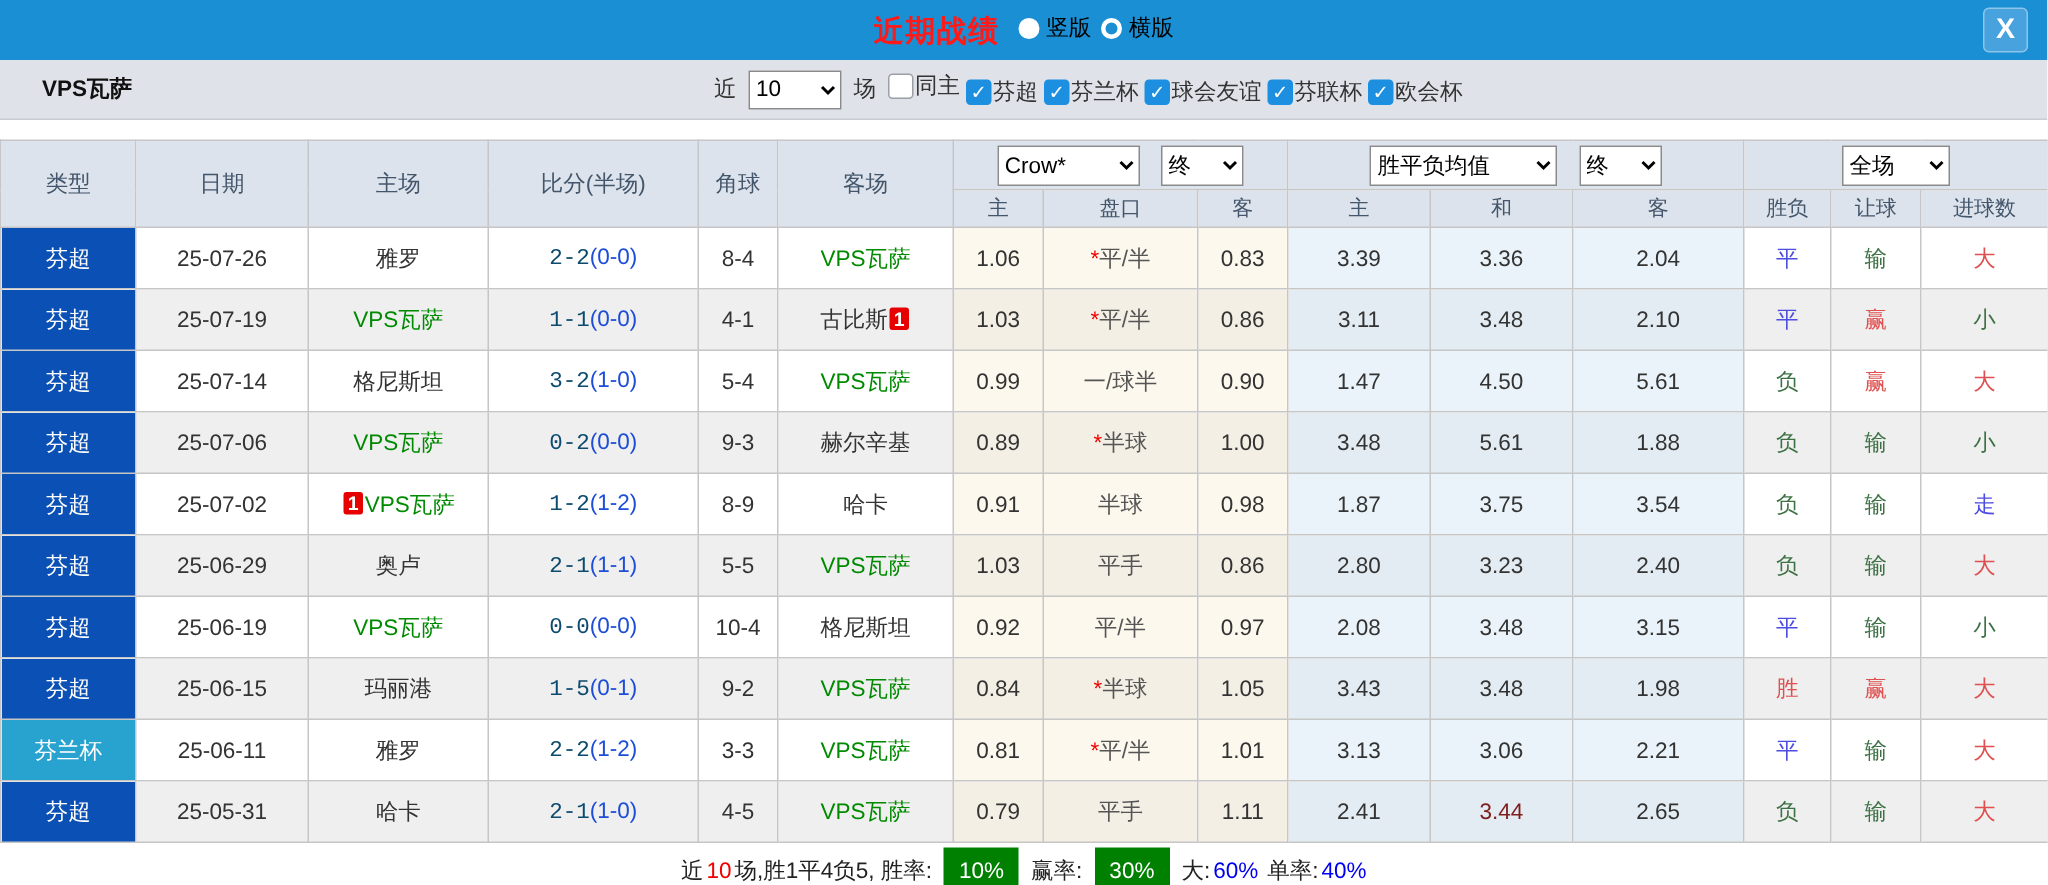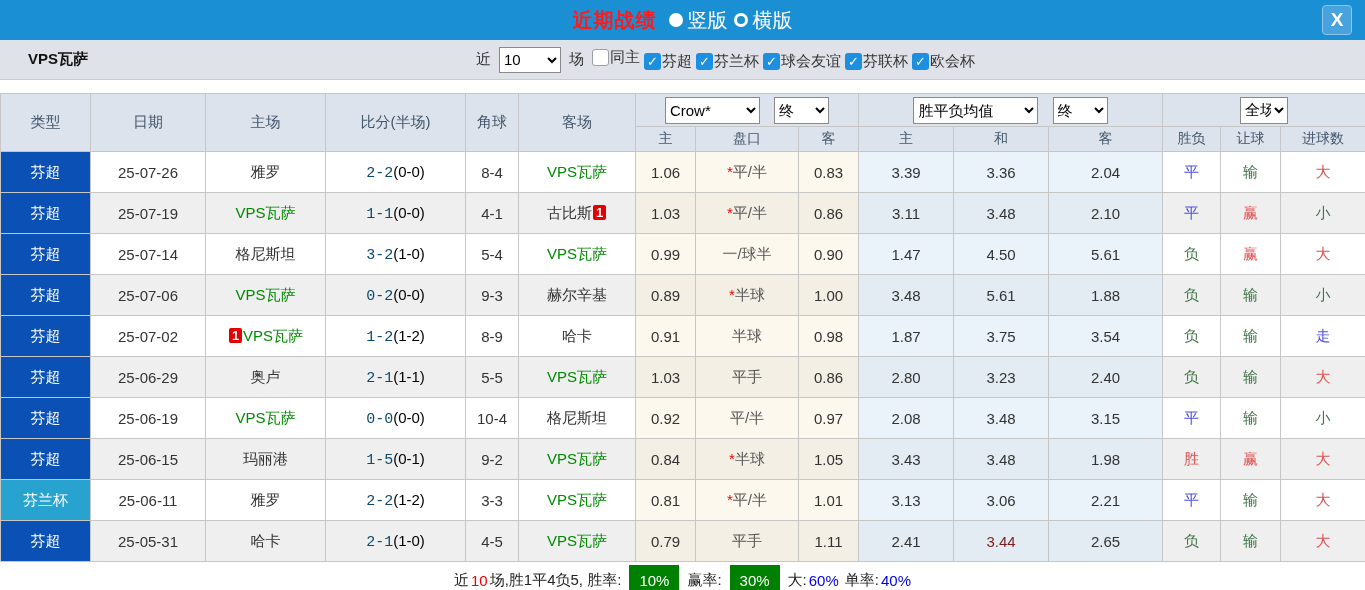--- a/index.html
+++ b/index.html
@@ -12,21 +12,21 @@
   .titlebar {
     height:40px; background:#1b8fd4; position:relative;
     display:flex; align-items:center; justify-content:center;
   }
   .titlebar-inner { display:flex; align-items:center; gap:6px; }
   .main-title { color:#ff1a1a; font-size:20px; font-weight:bold; letter-spacing:1px; }
   .radio-opt { display:inline-flex; align-items:center; gap:5px; margin-left:6px; cursor:pointer; }
   .radio { width:14px; height:14px; border-radius:50%; display:inline-block; }
   .radio.sel { background:#ffffff; }
   .radio.uns { background:transparent; border:3px solid #ffffff; }
-  .radio-label { color:#ffffff; font-size:20px; }
+  .radio-label { color:#000000; font-size:15px; }
   .close-btn {
     position:absolute; right:13px; top:5px; width:30px; height:30px;
     background:#47a2dd; border:1px solid #8ec6ea; border-radius:4px;
     color:#ffffff; font-size:19px; font-weight:bold; line-height:28px;
     text-align:center; cursor:pointer;
   }
   
   .filterbar {
     height:40px; background:#dfe3e9; position:relative;
     display:flex; align-items:center; border-bottom:1px solid #c9cdd3;
@@ -43,31 +43,31 @@
   
   table { width:1365px; border-collapse:collapse; table-layout:fixed;margin-top:13px; }
   th, td { border:1px solid #c6c6c6; text-align:center; font-weight:normal; overflow:hidden; white-space:nowrap; }
   thead th { background:#dce3ec; color:#44566b; font-size:15px; }
   tr.hdr1 th { height:33px; }
   tr.hdr2 th { height:25px; font-size:14px; }
   .hsel { font-size:15px; height:27px; border:1px solid #8a8a8a; background:#fff; margin:0 5px; }
   .sel-crow { width:95px; }
   .sel-zhong { width:55px; }
   .sel-avg { width:125px; }
-  .sel-scope { width:48px;font-family:Liberation Serif, serif; }
+  .sel-scope { width:72px; }
   tbody td { height:41px; font-size:15px; color:#333; background:#ffffff; }
   tbody tr.even td { background:#efefef; }
   td.lg-blue  { background:#0b51b5 !important; color:#ffffff; }
   td.lg-cyan  { background:#28a3cf !important; color:#ffffff; }
   td.cream { background:#fdf8ee !important; }
   tr.even td.cream { background:#f4efe5 !important; }
   td.avgblue { background:#e9f3f9 !important; }
   tr.even td.avgblue { background:#e2ecf2 !important; }
   .sc { color:#0c4a6e;font-family:Liberation Mono, monospace; }
-  .half { color:#000000; }
+  .half { color:#1d4ed8; }
   .tname.green { color:#008a00; }
   .badge { display:inline-block; background:#e60000; color:#fff; font-size:13px; font-weight:bold;
            padding:0 3px; border-radius:2px; margin:0 1px; vertical-align:1px; }
   .star { color:#f20000; }
   .hcap { color:#555; }
   .t-red   { color:#e05050; }
   .t-green { color:#3d7244; }
   .t-blue  { color:#4d4de0; }
   .t-orange{ color:#7f1d1d; }
   

